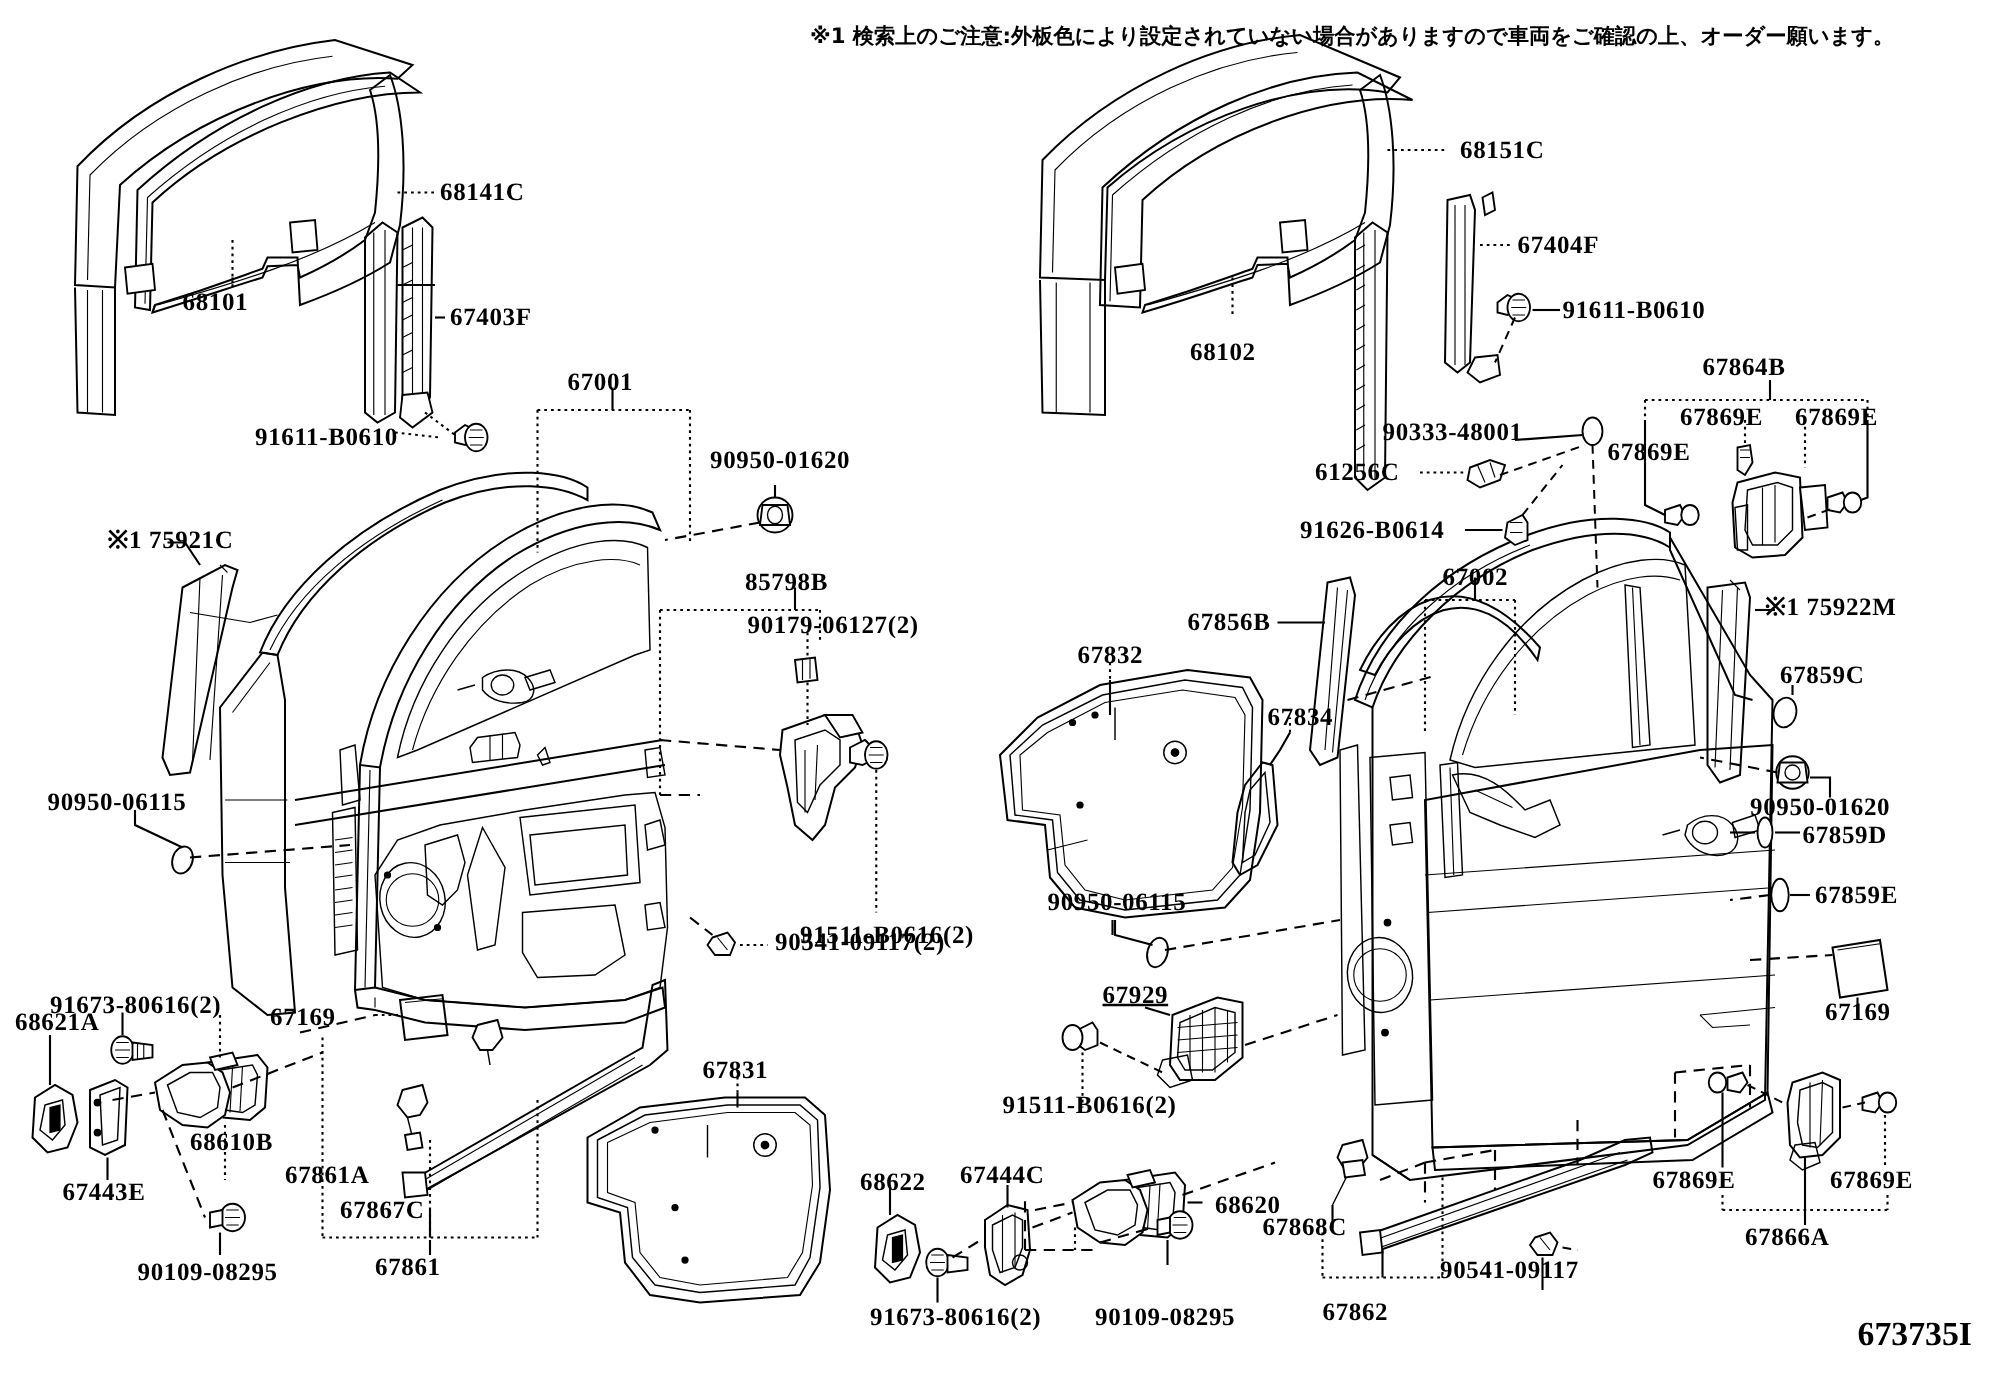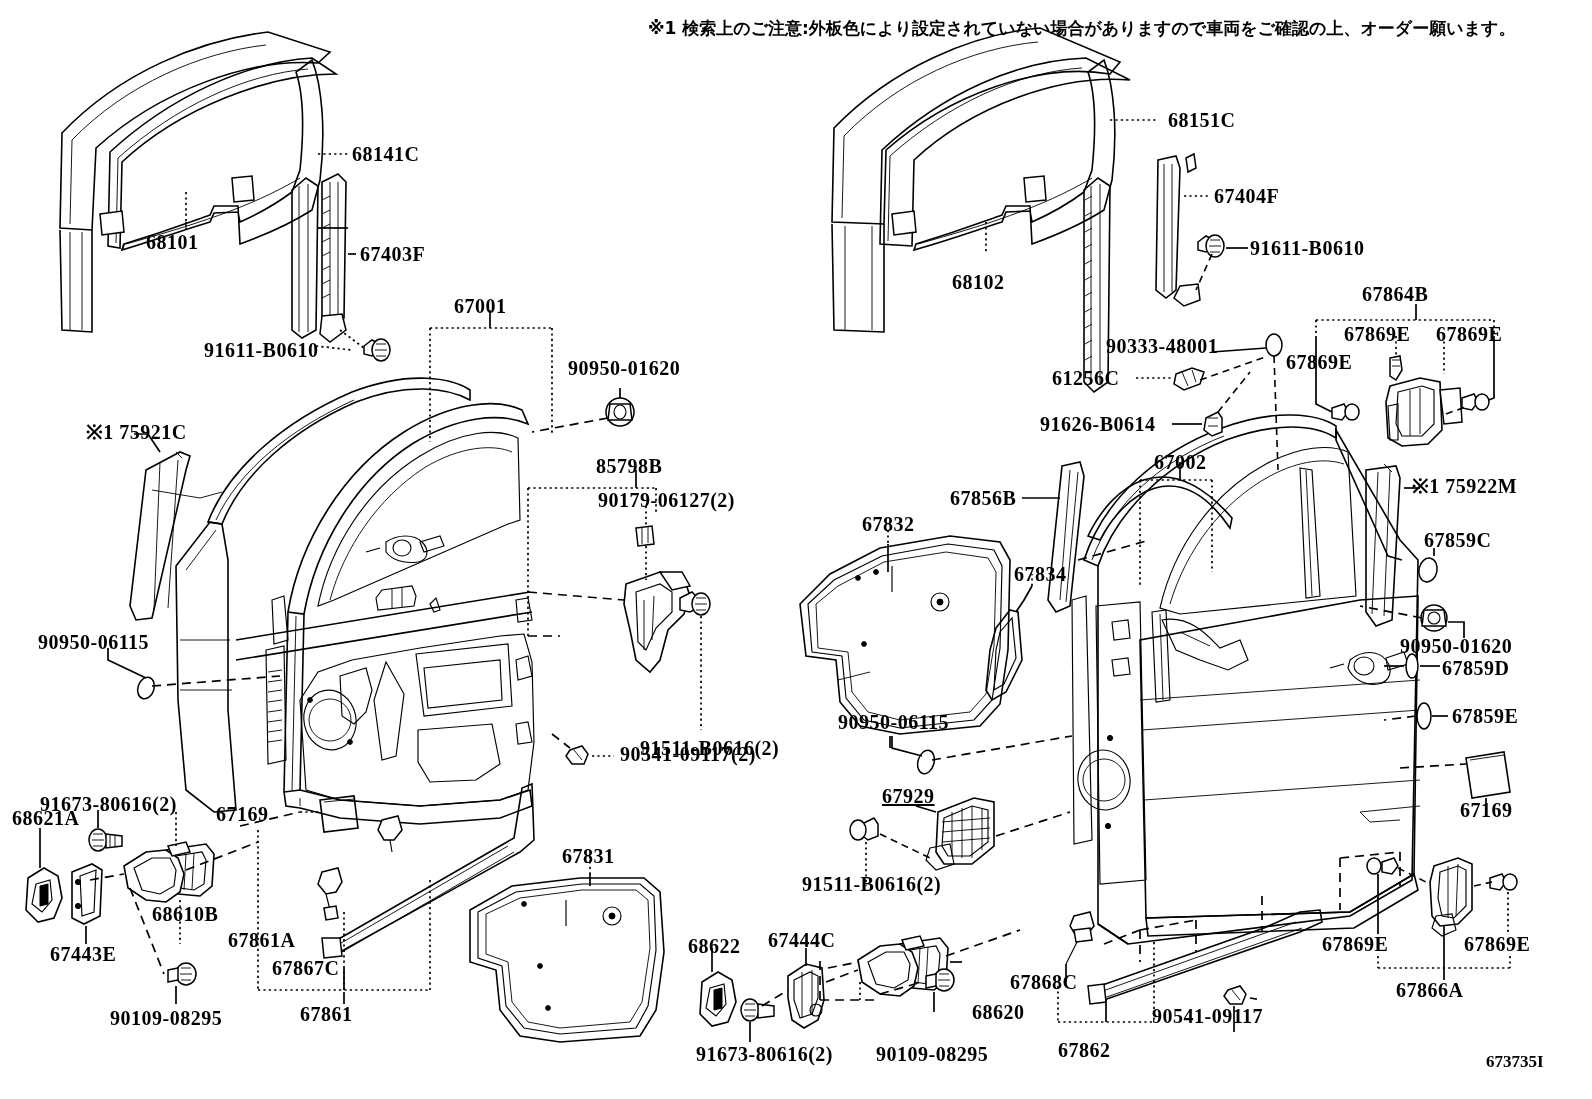--- a/index.html
+++ b/index.html
@@ -6,21 +6,21 @@
   html,body{margin:0;padding:0;background:#ffffff;}
   body{width:1592px;height:1099px;position:relative;overflow:hidden;
        font-family:"Liberation Serif",serif;color:#000;}
   #stage{position:relative;width:1592px;height:1099px;}
   .lbl{position:absolute;font-family:"Liberation Serif",serif;font-weight:bold;
        font-size:20px;letter-spacing:0.5px;white-space:nowrap;color:#000;
        line-height:1;}
   .hdr{position:absolute;font-family:"DejaVu Sans",sans-serif;font-weight:bold;
        font-size:17px;white-space:nowrap;color:#000;}
   .dwg{position:absolute;font-family:"Liberation Serif",serif;font-weight:bold;
-       font-size:17px;white-space:nowrap;color:#000;}
+       font-size:27px;white-space:nowrap;color:#000;}
   svg.art{position:absolute;left:0;top:0;width:1592px;height:1099px;
           pointer-events:none;}
   .ln{stroke:#000;stroke-width:1.6;fill:none;}
   .ln2{stroke:#000;stroke-width:1.15;fill:none;}
   .thin{stroke:#000;stroke-width:0.9;fill:none;}
   .lead{stroke:#000;stroke-width:1.7;fill:none;}
   .dot{stroke:#000;stroke-width:1.7;fill:none;stroke-dasharray:2.2 3.2;}
   .dash{stroke:#000;stroke-width:1.7;fill:none;stroke-dasharray:9 6;}
   .dash2{stroke:#000;stroke-width:1.6;fill:none;stroke-dasharray:7 5;}
   .fillk{fill:#000;stroke:#000;stroke-width:1;}
@@ -711,21 +711,21 @@
   <div class="lbl" style="left:1014px;top:564px;">67834</div>
   <div class="lbl" style="left:838px;top:712px;">90950-06115</div>
   <div class="lbl" style="left:1400px;top:636px;">90950-01620</div>
   <div class="lbl" style="left:1442px;top:658px;">67859D</div>
   <div class="lbl" style="left:1452px;top:706px;">67859E</div>
   <div class="lbl" style="left:1460px;top:800px;">67169</div>
   <div class="lbl" style="left:882px;top:786px;text-decoration:underline;">67929</div>
   <div class="lbl" style="left:802px;top:874px;">91511-B0616(2)</div>
   <div class="lbl" style="left:688px;top:936px;text-align:right;">68622</div>
   <div class="lbl" style="left:768px;top:930px;">67444C</div>
-  <div class="lbl" style="left:972px;top:954px;margin-top:48px;">68620</div>
+  <div class="lbl" style="left:972px;top:954px;">68620</div>
   <div class="lbl" style="left:696px;top:1044px;">91673-80616(2)</div>
   <div class="lbl" style="left:876px;top:1044px;">90109-08295</div>
   <div class="lbl" style="left:1010px;top:972px;">67868C</div>
   <div class="lbl" style="left:1058px;top:1040px;">67862</div>
   <div class="lbl" style="left:1152px;top:1006px;">90541-09117</div>
   <div class="lbl" style="left:1322px;top:934px;">67869E</div>
   <div class="lbl" style="left:1464px;top:934px;">67869E</div>
   <div class="lbl" style="left:1396px;top:980px;">67866A</div>
 
   <div class="dwg" style="left:1486px;top:1052px;">673735I</div>

